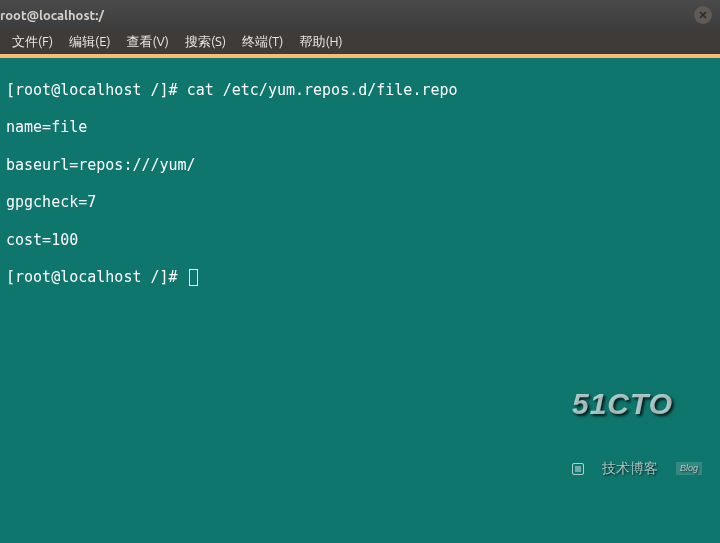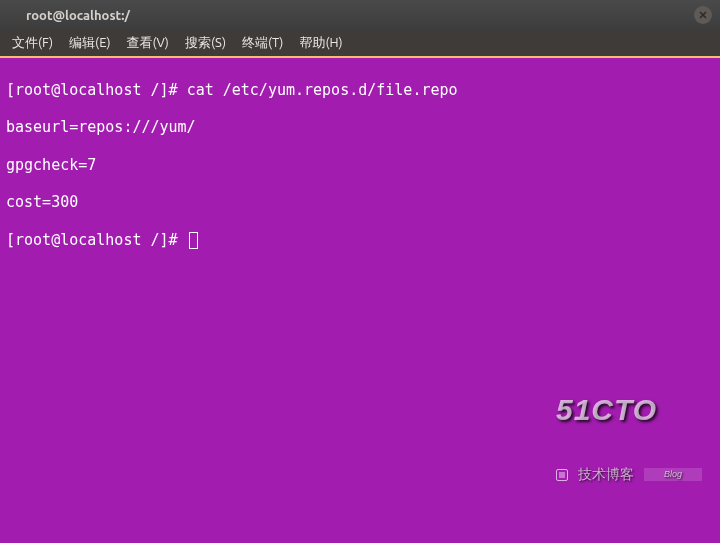--- a/index.html
+++ b/index.html
@@ -9,21 +9,21 @@
     font-family: "Ubuntu", "DejaVu Sans", sans-serif;
     background: #3c1e2a;
     overflow: hidden;
     position: relative;
   }
   .titlebar {
     height: 30px;
     background: linear-gradient(to bottom, #4a4a4a, #3c3c3c);
     display: flex;
     align-items: center;
-    padding: 0 26px;
+    padding: 0 0;
     color: #d4d0cc;
     font-size: 13px;
     font-weight: bold;
     position: relative;
   }
   .close-btn {
     position: absolute;
     right: 8px;
     top: 6px;
     width: 18px;
@@ -39,28 +39,28 @@
     cursor: pointer;
   }
   .menubar {
     height: 28px;
     background: #3f3b38;
     display: flex;
     align-items: center;
     padding: 0 4px;
     color: #e8e6e3;
     font-size: 13px;
-    border-bottom: 2px solid #fdba74;
+    border-bottom: 4px solid #fdba74;
   }
   .menu-item {
     padding: 4px 8px;
     cursor: pointer;
   }
   .terminal {
-    background: #a21caf;
+    background: #0f766e;
     height: calc(100% - 58px);
     padding: 4px 6px;
     font-family: "DejaVu Sans Mono", "Liberation Mono", monospace;
     font-size: 15px;
     color: #ffffff;
     line-height: 1.25;
     white-space: pre;
     position: relative;
   }
   .line { display: block; }
@@ -69,21 +69,21 @@
     display: inline-block;
     width: 9px;
     height: 17px;
     border: 1px solid #ffffff;
     vertical-align: text-bottom;
     margin-left: 2px;
   }
   .watermark {
     position: absolute;
     right: 18px;
-    bottom: 22px;
+    bottom: 28px;
     text-align: right;
     color: rgba(255,255,255,0.65);
     font-family: Arial, sans-serif;
     pointer-events: none;
   }
   .watermark .big {
     font-size: 30px;
     font-weight: bold;
     font-style: italic;
     letter-spacing: 1px;
@@ -91,26 +91,26 @@
     display: flex;
     align-items: center;
     gap: 4px;
   }
   .watermark .small {
     font-size: 14px;
     text-shadow: 1px 1px 2px rgba(0,0,0,0.8);
     display: flex;
     align-items: center;
     justify-content: flex-end;
-    gap: 10px;
+    gap: 18px;
   }
   .watermark .blog {
     font-size: 9px;
     background: rgba(255,255,255,0.15);
-    padding: 1px 20px;
+    padding: 1px 4px;
     font-style: italic;
   }
   .watermark .wicon {
     width: 12px; height: 12px;
     display: inline-block;
     border: 1.5px solid rgba(255,255,255,0.65);
     border-radius: 2px;
     position: relative;
   }
   .watermark .wicon::after {
@@ -136,23 +136,24 @@
   <span class="menu-item">文件(F)</span>
   <span class="menu-item">编辑(E)</span>
   <span class="menu-item">查看(V)</span>
   <span class="menu-item">搜索(S)</span>
   <span class="menu-item">终端(T)</span>
   <span class="menu-item">帮助(H)</span>
 </div>
 
 <div class="terminal">
 <span class="line"><span class="prompt">[root@localhost /]# </span><span>cat /etc/yum.repos.d/file.repo</span></span>
+<span class="line">name=file</span>
 <span class="line">baseurl=repos:///yum/</span>
 <span class="line">gpgcheck=7</span>
-<span class="line">cost=300</span>
+<span class="line">cost=100</span>
 <span class="line"><span class="prompt">[root@localhost /]# </span><span class="cursor"></span></span>
 
   <div class="watermark">
     <div class="big">
       <span>51CTO</span>
     </div>
     <div class="small">
       <span class="wicon"></span>
       <span>技术博客</span>
       <span class="blog">Blog</span>

